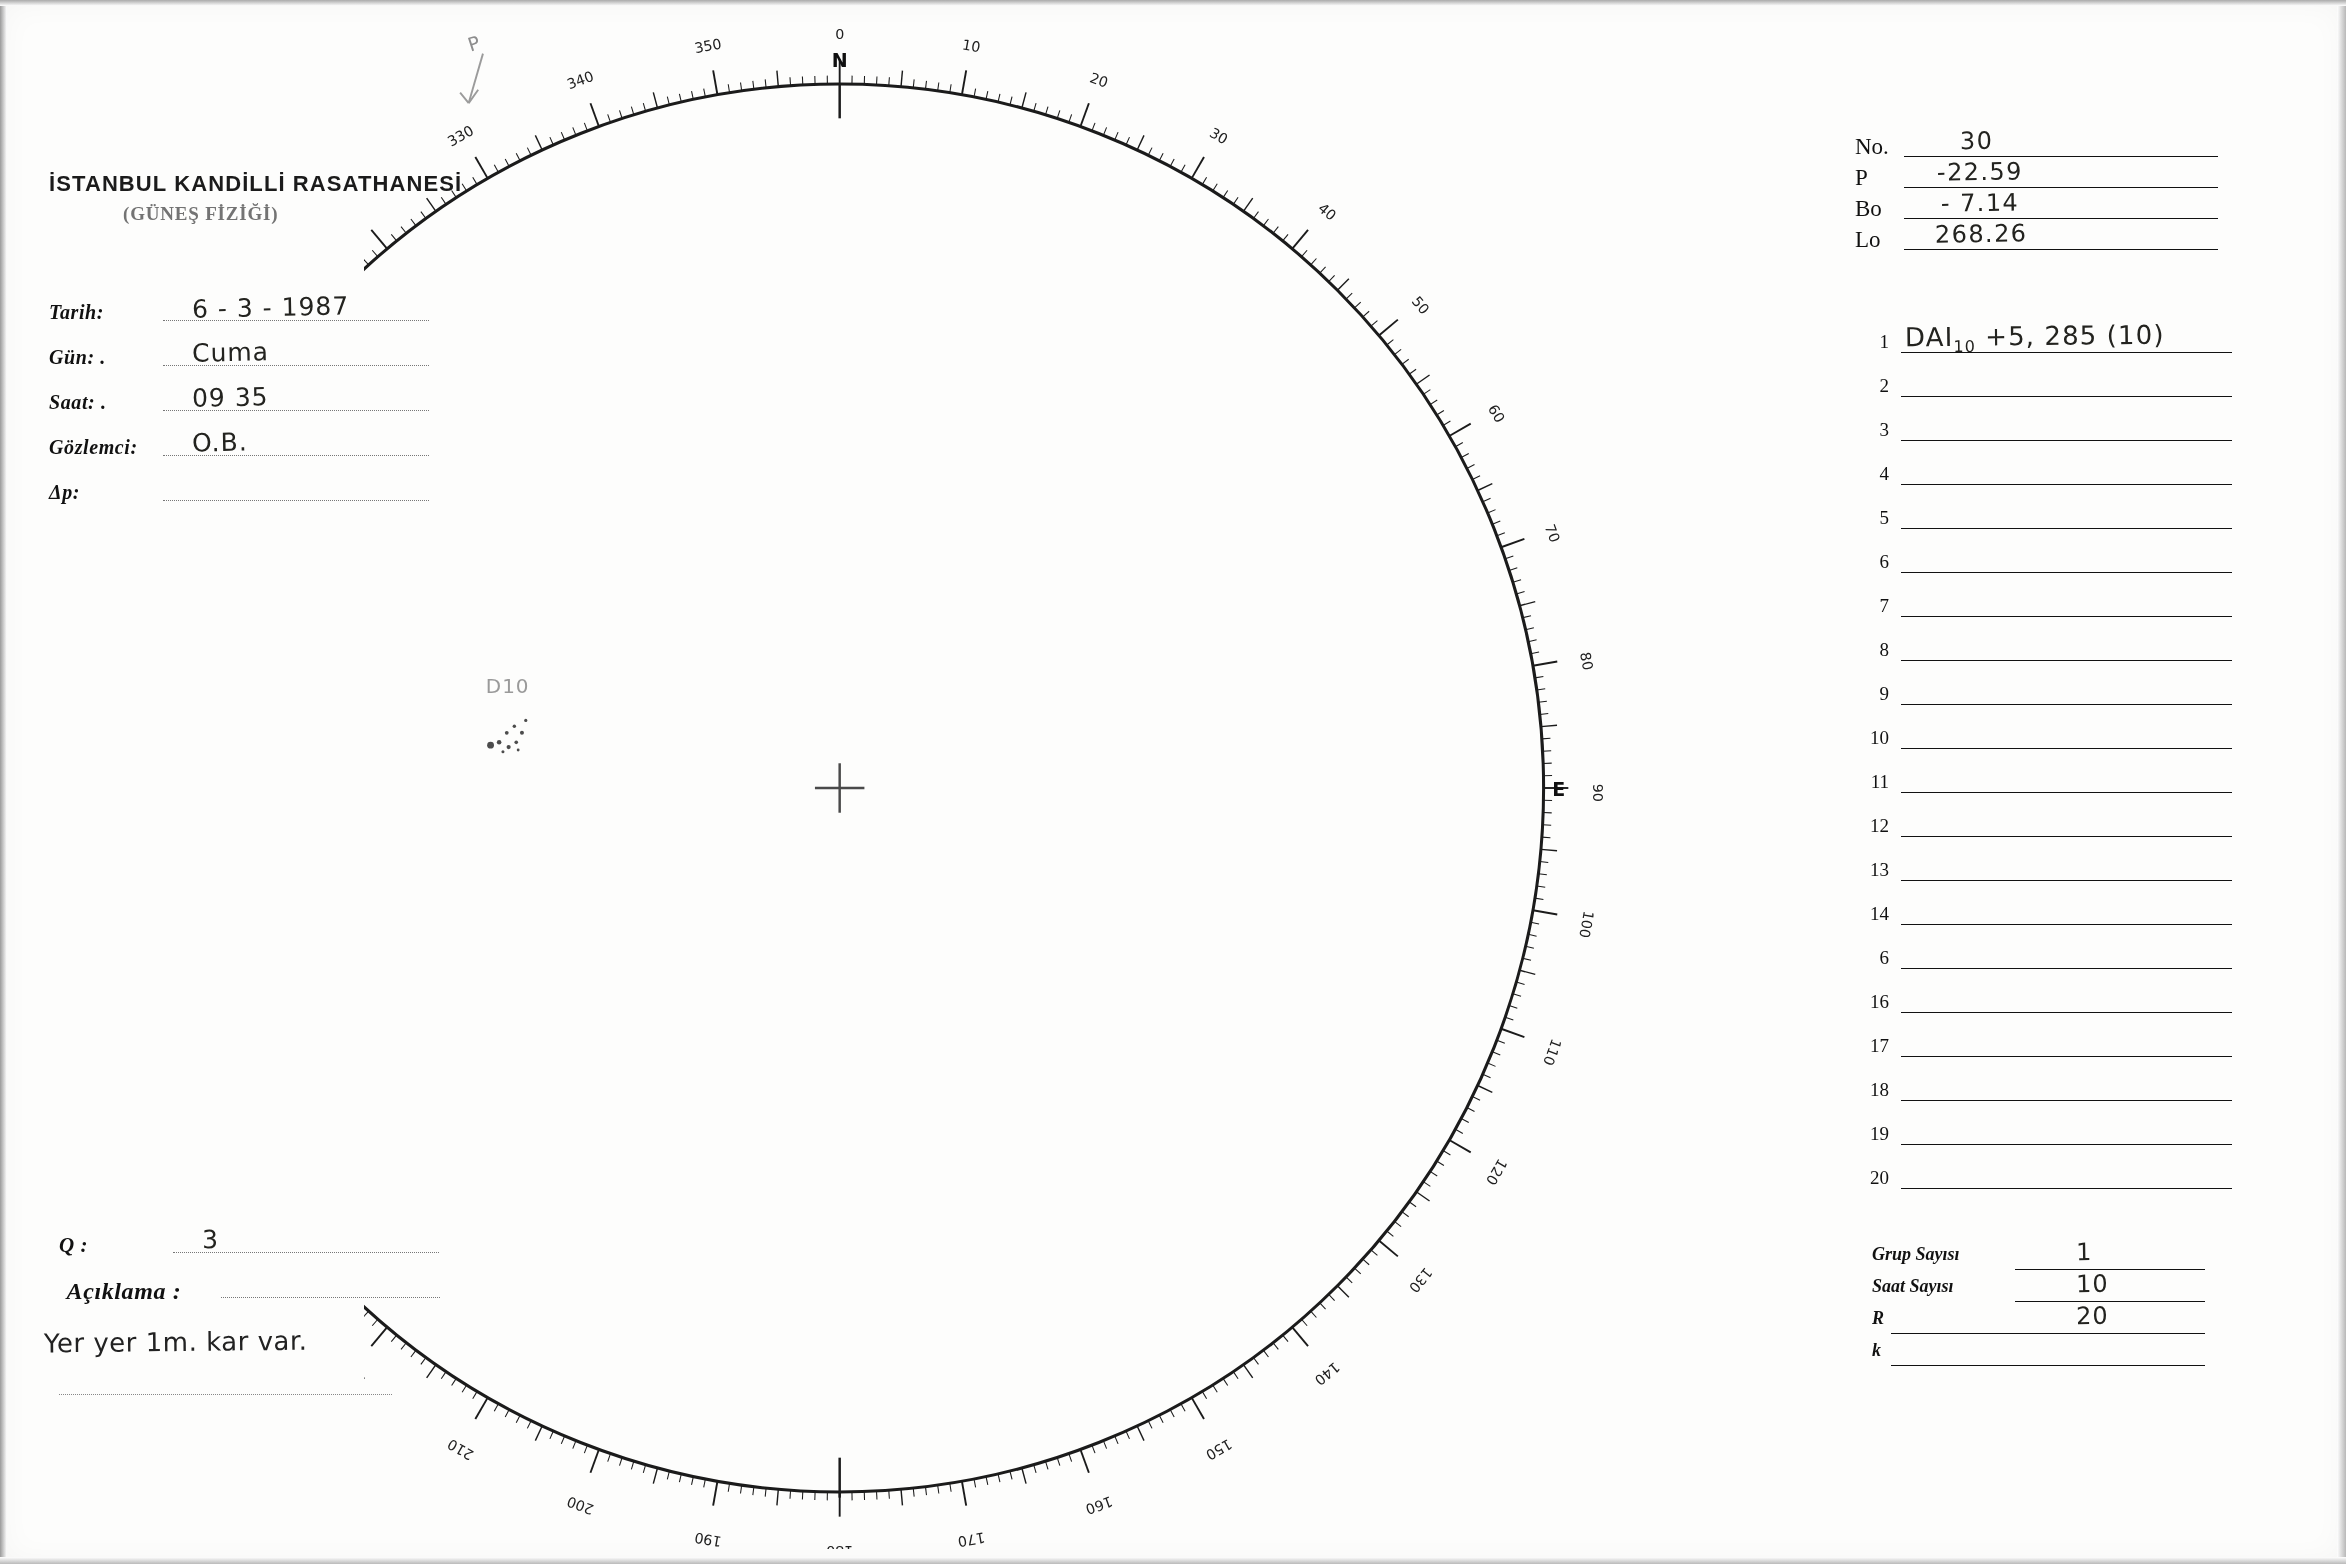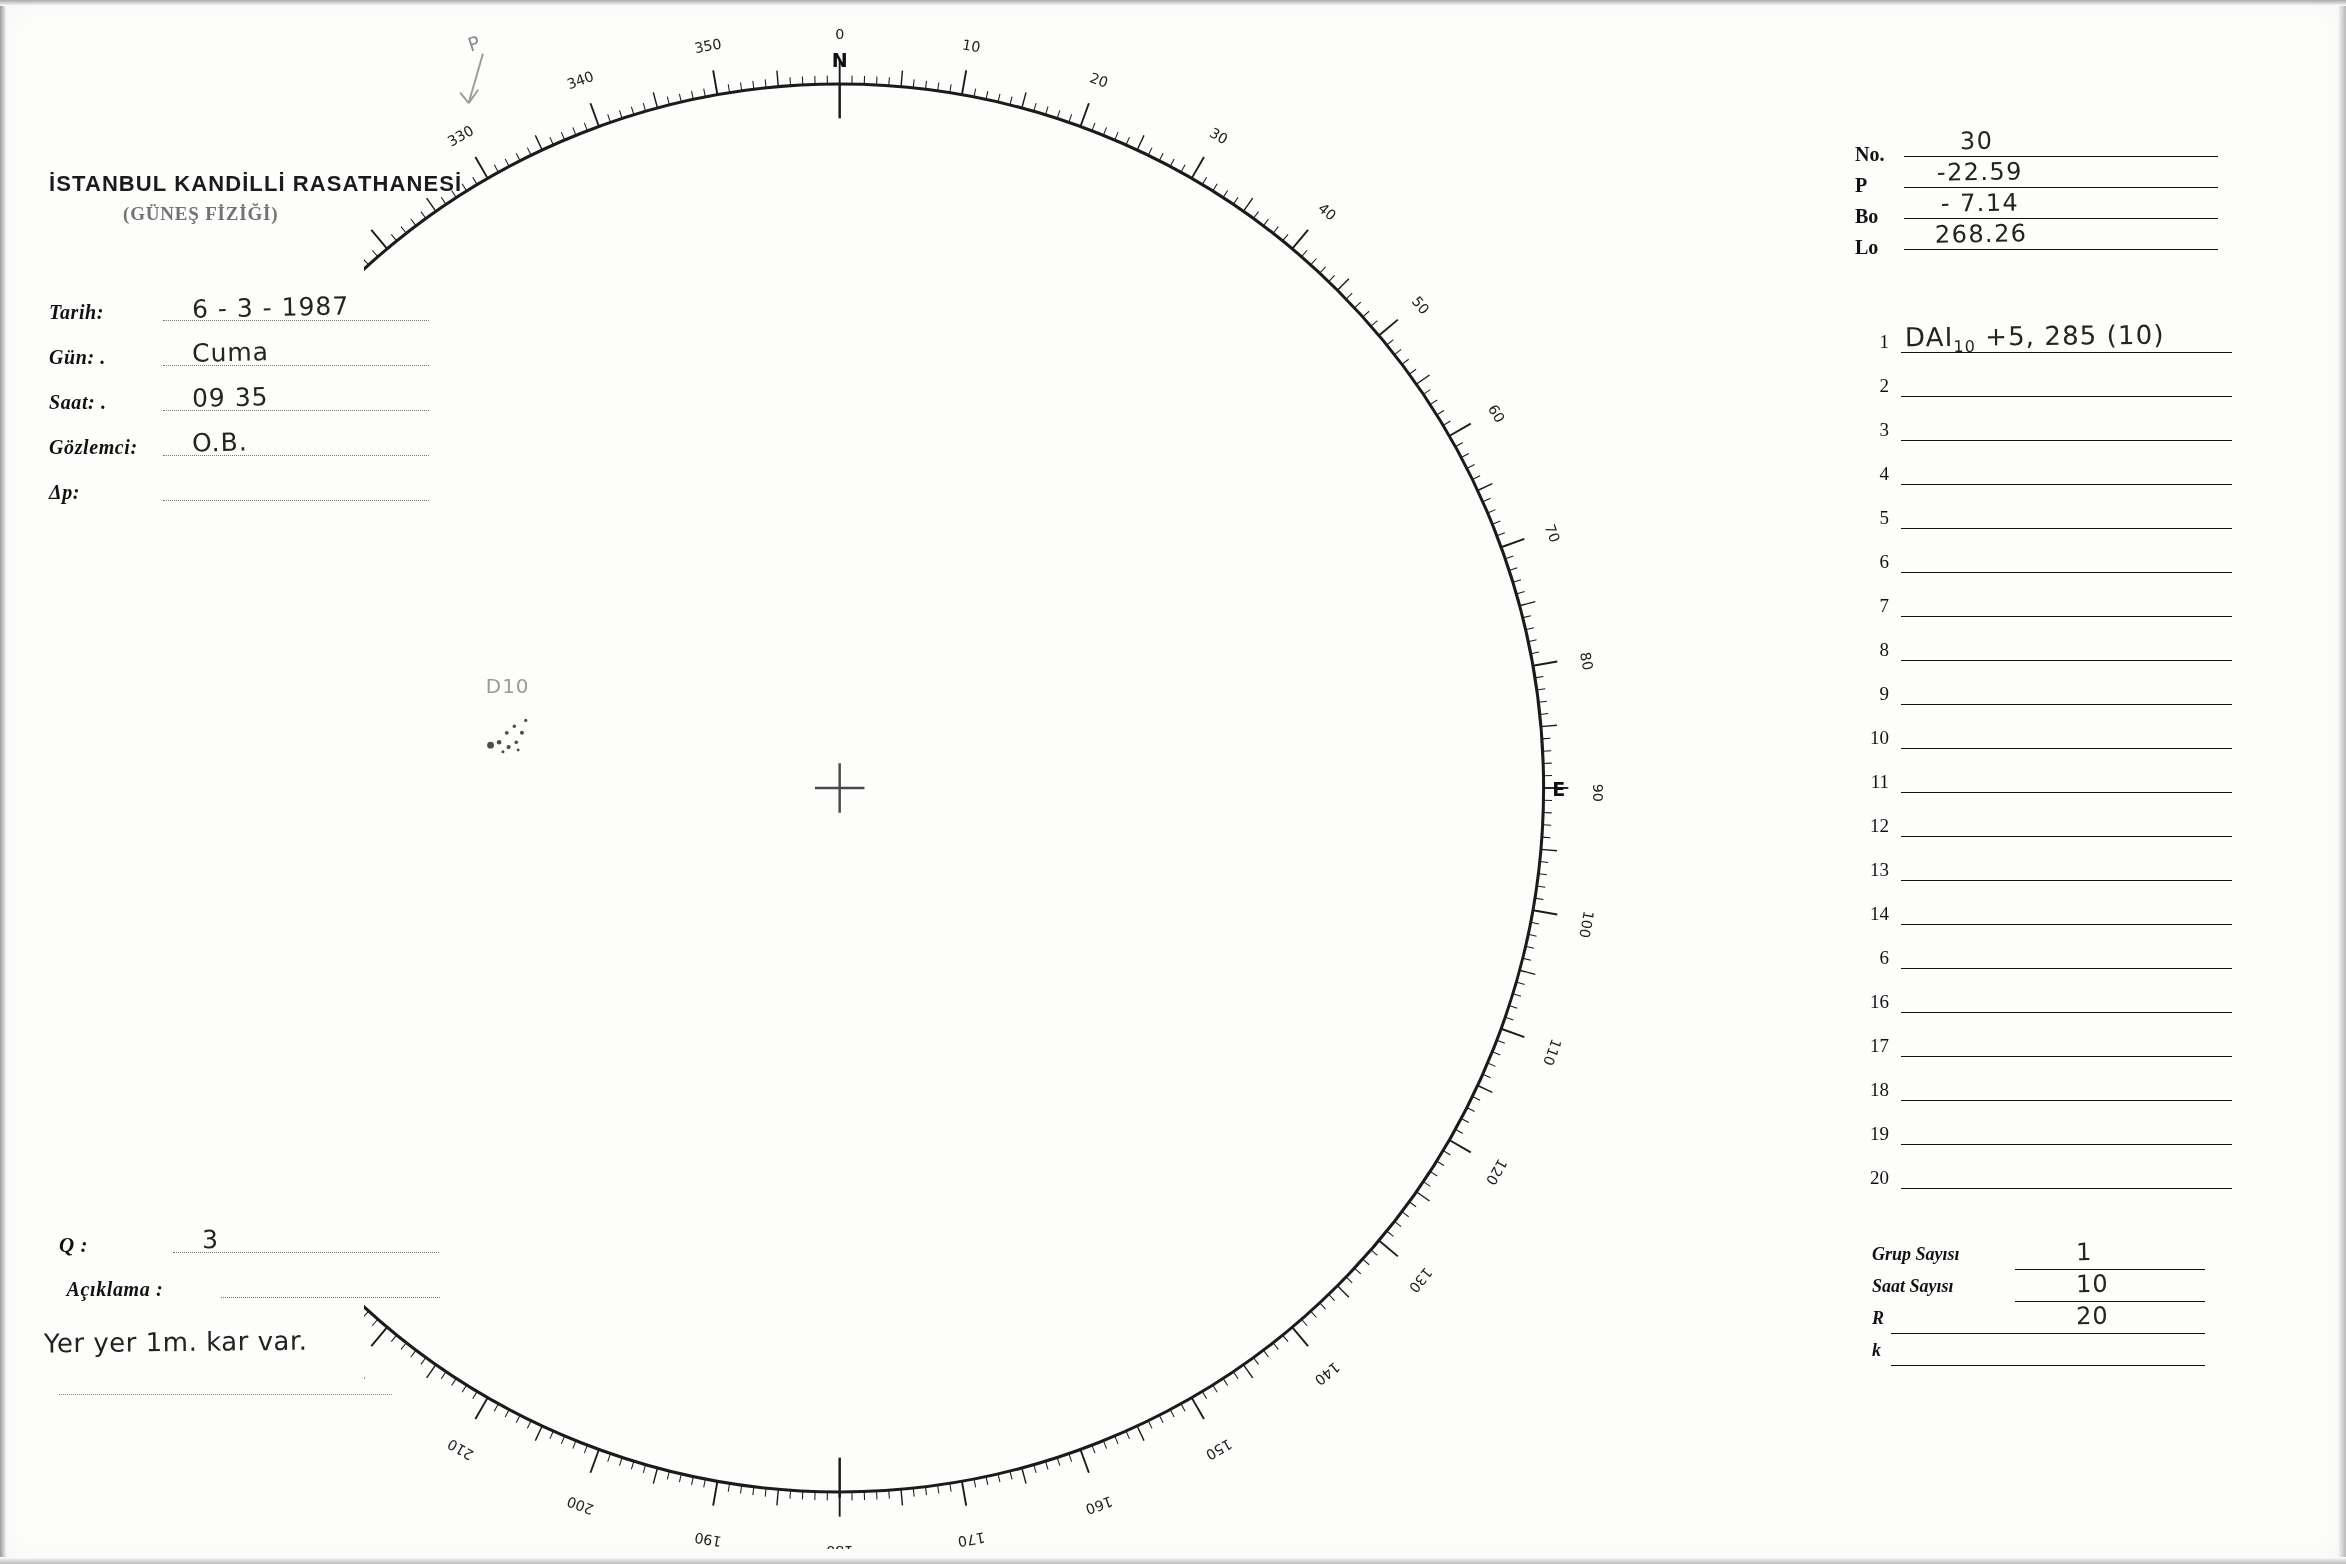--- a/index.html
+++ b/index.html
@@ -150,23 +150,23 @@
     left: 1855px;
     top: 131px;
     width: 399px;
   }
   .param-row {
     position: relative;
     height: 31px;
   }
   .param-name {
     position: absolute;
-    left: 0; top: 12px;
-    font-weight: 700;
-    font-size: 20px;
+    left: 0; top: 3px;
+    font-weight: 400;
+    font-size: 23px;
     font-family: "Liberation Serif", serif;
   }
   .param-rule {
     position: absolute;
     left: 49px;
     top: 25px;
     width: 314px;
     border-bottom: 1.5px solid #111;
   }
   .param-value {
@@ -318,21 +318,21 @@
     </div>
   </div>
 
   <div id="q-block">
     <div class="field-row">
       <span class="field-label">Q :</span>
       <span class="field-dots"></span>
       <span class="field-value hand">3</span>
     </div>
     <div class="field-row">
-      <span class="field-label" style="left:7.6px;font-size:20px;">Açıklama :</span>
+      <span class="field-label" style="left:7.6px;font-size:24px;">Açıklama :</span>
       <span class="field-dots" style="left:162px;width:219px;"></span>
     </div>
   </div>
   <div id="note-line" class="hand">Yer  yer  1m. kar var.</div>
   <div id="note-dots"></div>
 
   <div id="dial">
     <svg width="1446" height="1522" viewBox="0 0 1520 1600" xmlns="http://www.w3.org/2000/svg">
 
       <circle cx="500" cy="800" r="740" fill="none" stroke="#1b1b1b" stroke-width="3.2" transform="translate(0,0)"></circle>

